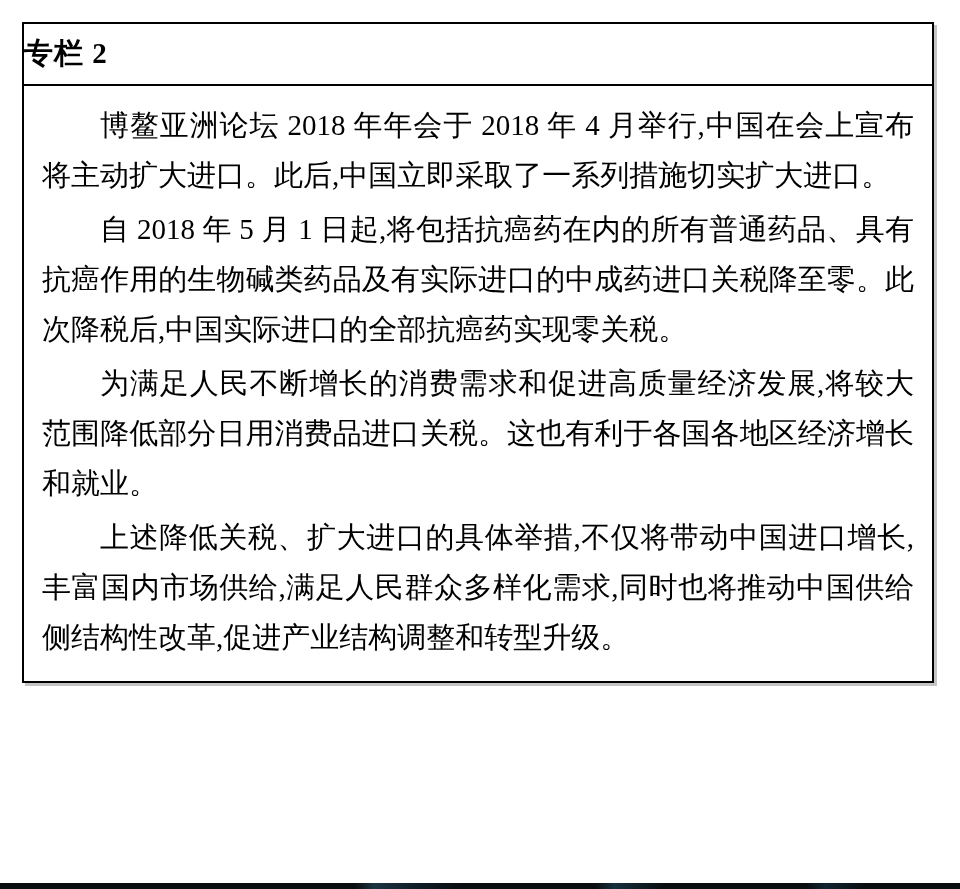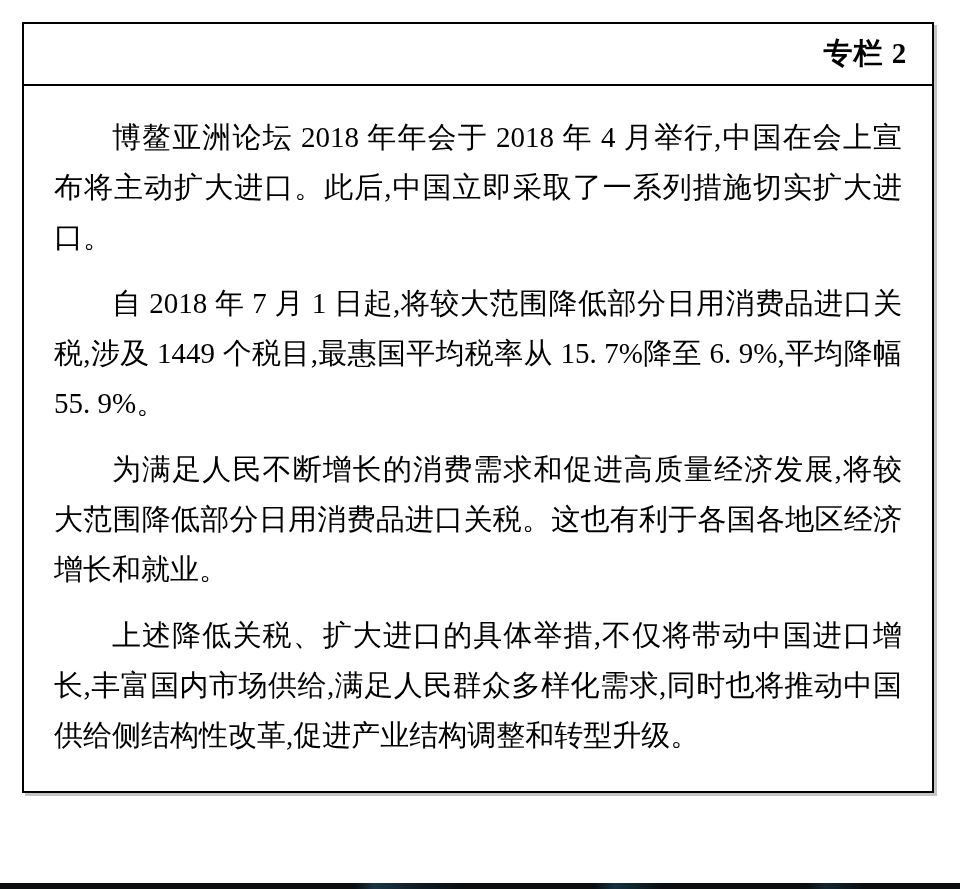--- a/index.html
+++ b/index.html
@@ -28,39 +28,39 @@
     box-sizing: border-box;
     border: 2px solid #000000;
     background: #ffffff;
     box-shadow: 3px 3px 0 0 #c4c4c4;
   }
   .panel-title {
     box-sizing: border-box;
     height: 62px;
     display: flex;
     align-items: center;
-    justify-content: flex-end;
+    justify-content: flex-start;
     border-bottom: 2px solid #000000;
     font-size: 29px;
     font-weight: bold;
     letter-spacing: 1px;
     white-space: nowrap;
   }
   .panel-title .col-label {
     margin-right: 0.85em;
   }
   .panel-body {
     box-sizing: border-box;
     padding: 10px 14px 15px 14px;
     font-size: 29px;
     line-height: 50px;
     text-align: justify;
   }
   .panel-body p {
-    margin: 16px;
+    margin: 4px;
     text-indent: 2em;
     word-break: break-all;
   }
   .bottom-strip {
     position: absolute;
     left: 0;
     bottom: 0;
     width: 960px;
     height: 6px;
     background: linear-gradient(90deg,
@@ -78,21 +78,21 @@
 <div class="page">
 
   <section class="panel">
 
     <header class="panel-title">
       <span class="col-label">专栏 2</span>
     </header>
 
     <div class="panel-body">
       <p>博鳌亚洲论坛 2018 年年会于 2018 年 4 月举行,中国在会上宣布将主动扩大进口。此后,中国立即采取了一系列措施切实扩大进口。</p>
-      <p>自 2018 年 7 月 1 日起,将较大范围降低部分日用消费品进口关税,涉及 1449 个税目,最惠国平均税率从 15. 7%降至 6. 9%,平均降幅 55. 9%。</p>
+      <p>自 2018 年 5 月 1 日起,将包括抗癌药在内的所有普通药品、具有抗癌作用的生物碱类药品及有实际进口的中成药进口关税降至零。此次降税后,中国实际进口的全部抗癌药实现零关税。</p>
       <p>为满足人民不断增长的消费需求和促进高质量经济发展,将较大范围降低部分日用消费品进口关税。这也有利于各国各地区经济增长和就业。</p>
       <p>上述降低关税、扩大进口的具体举措,不仅将带动中国进口增长,丰富国内市场供给,满足人民群众多样化需求,同时也将推动中国供给侧结构性改革,促进产业结构调整和转型升级。</p>
     </div>
 
   </section>
 
   <div class="bottom-strip"></div>
 
 </div>
 

